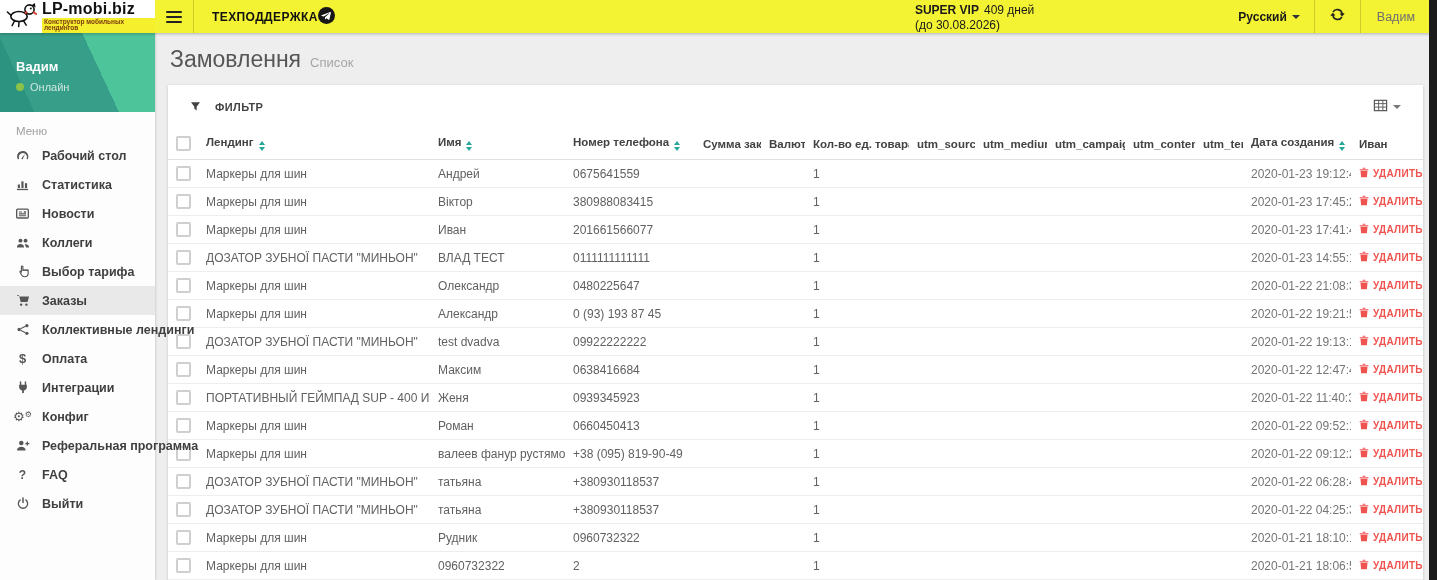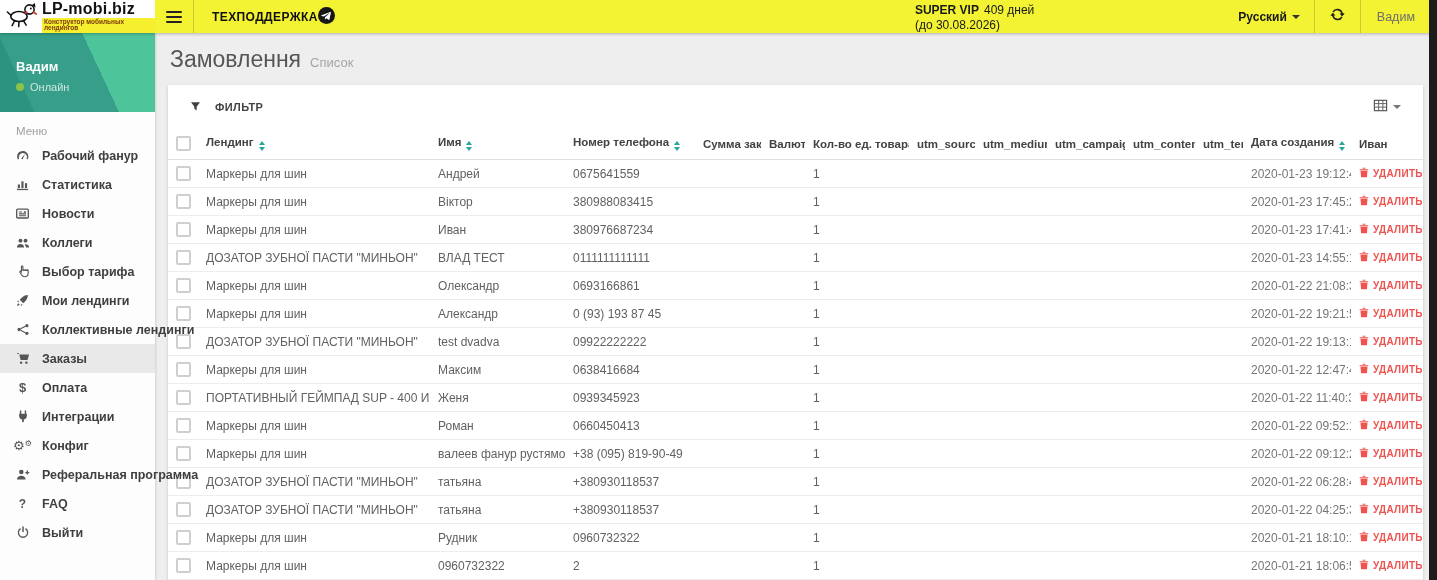--- a/index.html
+++ b/index.html
@@ -162,21 +162,21 @@
   </div>
   <div class="menu-label">Меню</div>
   <div class="menu">
       <div class="menu-item">
         <span class="mi-icon">
           <svg width="15" height="15" viewBox="0 0 16 16">
             <path d="M8 3.2a5.8 5.8 0 0 0-5.8 5.8c0 1.2.36 2.3 1 3.2l1.16-.86A4.4 4.4 0 1 1 12.8 9c0 .86-.25 1.65-.68 2.32l1.17.86c.64-.9 1-2 1-3.18A5.8 5.8 0 0 0 8 3.2z" fill="currentColor"></path>
             <path d="M7.3 10.4l3.4-3.9-2.2 4.6a.8.8 0 1 1-1.2-.7z" fill="currentColor"></path>
           </svg>
         </span>
-        <span class="mi-label">Рабочий фанур</span>
+        <span class="mi-label">Рабочий стол</span>
       </div>
       <div class="menu-item">
         <span class="mi-icon">
           <svg width="15" height="15" viewBox="0 0 16 16">
             <path d="M2 12.6h12V14H2z" fill="currentColor"></path>
             <rect x="3" y="8" width="2.3" height="3.8" fill="currentColor"></rect>
             <rect x="6.8" y="4.6" width="2.3" height="7.2" fill="currentColor"></rect>
             <rect x="10.6" y="6.6" width="2.3" height="5.2" fill="currentColor"></rect>
           </svg>
         </span>
@@ -204,49 +204,40 @@
         <span class="mi-label">Коллеги</span>
       </div>
       <div class="menu-item">
         <span class="mi-icon">
           <svg width="14" height="15" viewBox="0 0 16 16">
             <path d="M6.2 2.6c0-1.2 1.7-1.2 1.7 0v4.1h.6c0-.9 1.5-.9 1.5 0h.6c0-.8 1.4-.8 1.4 0h.6c0-.7 1.3-.7 1.3 0v3.4c0 2.3-1.5 3.9-3.9 3.9-2 0-2.9-.8-3.8-2.3L4.6 8.9c-.6-1 .7-1.8 1.4-1l.2.3z" fill="none" stroke="currentColor" stroke-width="1.3"></path>
           </svg>
         </span>
         <span class="mi-label">Выбор тарифа</span>
       </div>
-      <div class="menu-item">
-        <span class="mi-icon">
-          <svg width="15" height="15" viewBox="0 0 16 16">
-            <path d="M13.8 2.2c-2.9.2-5.1 1.3-6.7 2.9L5 7.2l3.8 3.8 2.1-2.1c1.6-1.6 2.7-3.8 2.9-6.7z" fill="currentColor"></path>
-            <path d="M4.4 8l-2.2.8L3.4 10zM8 11.6l-.8 2.2L6 12.6zM2.2 13.8c1.2-.2 2.3-.8 2.8-1.6l-1.2-1.2c-.8.5-1.4 1.6-1.6 2.8z" fill="currentColor"></path>
-          </svg>
-        </span>
-        <span class="mi-label">Мои лендинги</span>
+      <div class="menu-item active">
+        <span class="mi-icon">
+          <svg width="16" height="15" viewBox="0 0 16 16">
+            <path d="M1.6 2h2l.5 1.8h10.4l-1.7 5.7H5.5L4.1 3.9l-.3-.9H1.6z" fill="currentColor"></path>
+            <circle cx="6" cy="12.4" r="1.3" fill="currentColor"></circle>
+            <circle cx="11.6" cy="12.4" r="1.3" fill="currentColor"></circle>
+          </svg>
+        </span>
+        <span class="mi-label">Заказы</span>
       </div>
       <div class="menu-item">
         <span class="mi-icon">
           <svg width="14" height="15" viewBox="0 0 16 16">
             <circle cx="12.4" cy="3.6" r="1.9" fill="currentColor"></circle>
             <circle cx="3.6" cy="8" r="1.9" fill="currentColor"></circle>
             <circle cx="12.4" cy="12.4" r="1.9" fill="currentColor"></circle>
             <path d="M5.2 7.2l5.6-2.8M5.2 8.8l5.6 2.8" stroke="currentColor" stroke-width="1.3" fill="none"></path>
           </svg>
         </span>
         <span class="mi-label">Коллективные лендинги</span>
-      </div>
-      <div class="menu-item active">
-        <span class="mi-icon">
-          <svg width="16" height="15" viewBox="0 0 16 16">
-            <path d="M1.6 2h2l.5 1.8h10.4l-1.7 5.7H5.5L4.1 3.9l-.3-.9H1.6z" fill="currentColor"></path>
-            <circle cx="6" cy="12.4" r="1.3" fill="currentColor"></circle>
-            <circle cx="11.6" cy="12.4" r="1.3" fill="currentColor"></circle>
-          </svg>
-        </span>
-        <span class="mi-label">Заказы</span>
       </div>
       <div class="menu-item">
         <span class="mi-icon">
           <b style="font-size:13px;line-height:1">$</b>
         </span>
         <span class="mi-label">Оплата</span>
       </div>
       <div class="menu-item">
         <span class="mi-icon">
           <svg width="14" height="15" viewBox="0 0 16 16">
@@ -410,21 +401,21 @@
                   </svg></span>
                 <span>УДАЛИТЬ</span>
               </span></td>
           </tr>
           <tr>
             <td>
               <div class="cb"></div>
             </td>
             <td>Маркеры для шин</td>
             <td>Иван</td>
-            <td>380976687234</td>
+            <td>201661566077</td>
             <td></td>
             <td></td>
             <td>1</td>
             <td></td>
             <td></td>
             <td></td>
             <td></td>
             <td></td>
             <td class="date">2020-01-23 17:41:43</td>
             <td><span class="del-btn">
@@ -456,21 +447,21 @@
                   </svg></span>
                 <span>УДАЛИТЬ</span>
               </span></td>
           </tr>
           <tr>
             <td>
               <div class="cb"></div>
             </td>
             <td>Маркеры для шин</td>
             <td>Олександр</td>
-            <td>0693166861</td>
+            <td>0480225647</td>
             <td></td>
             <td></td>
             <td>1</td>
             <td></td>
             <td></td>
             <td></td>
             <td></td>
             <td></td>
             <td class="date">2020-01-22 21:08:31</td>
             <td><span class="del-btn">

